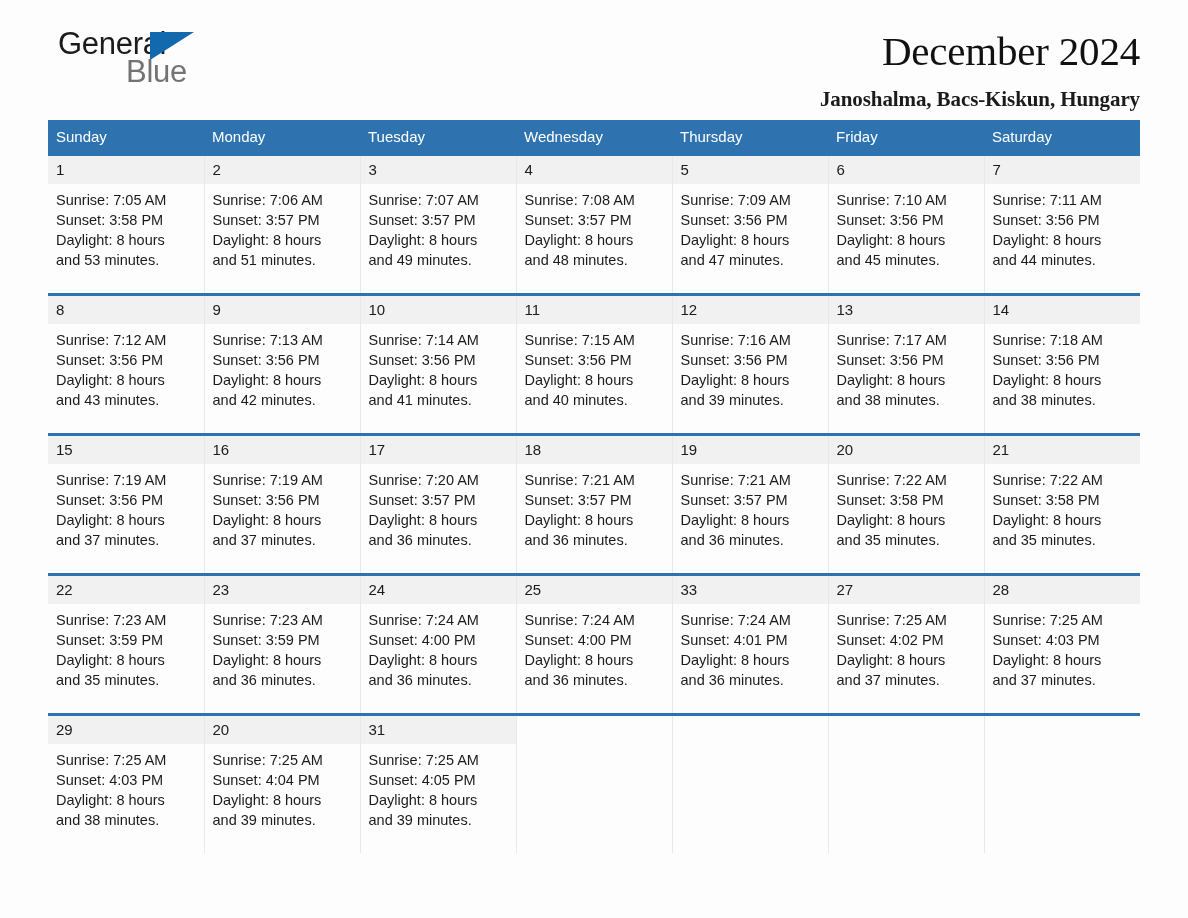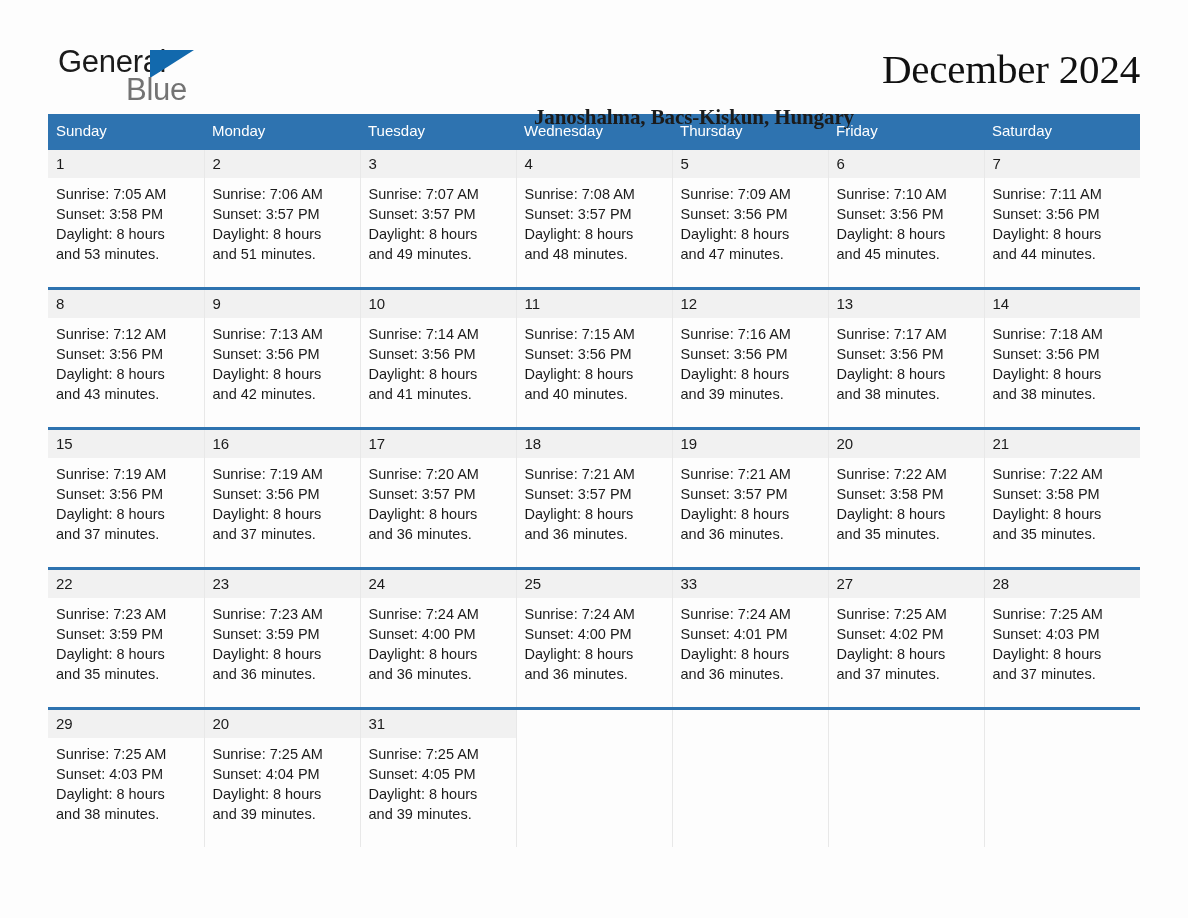--- a/index.html
+++ b/index.html
@@ -20,21 +20,21 @@
     height: 918px;
     box-sizing: border-box;
     padding: 0 48px;
   }
 
   
   .top {
     display: flex;
     align-items: flex-start;
     justify-content: space-between;
-    padding-top: 46px;
+    padding-top: 28px;
     height: 104px;
     box-sizing: border-box;
   }
   .logo {
     position: relative;
     width: 200px;
     height: 62px;
     flex: 0 0 auto;
   }
   .logo-general {
@@ -80,29 +80,28 @@
     letter-spacing: -0.2px;
     white-space: nowrap;
   }
   .location {
     font-size: 21px;
     font-weight: bold;
     color: #1b1b1b;
     margin-top: 14px;
     letter-spacing: -0.1px;
     white-space: nowrap;
-    text-align: center;
   }
 
   
   .cal {
     width: 1092px;
     border-collapse: collapse;
     table-layout: fixed;
-    margin-top: 10px;
+    margin-top: 16px;
   }
   .cal col { width: 14.2857%; }
 
   .cal thead th {
     background: #2e73b0;
     color: #ffffff;
     font-size: 15px;
     font-weight: normal;
     text-align: left;
     padding: 6px 0 7px 8px;

